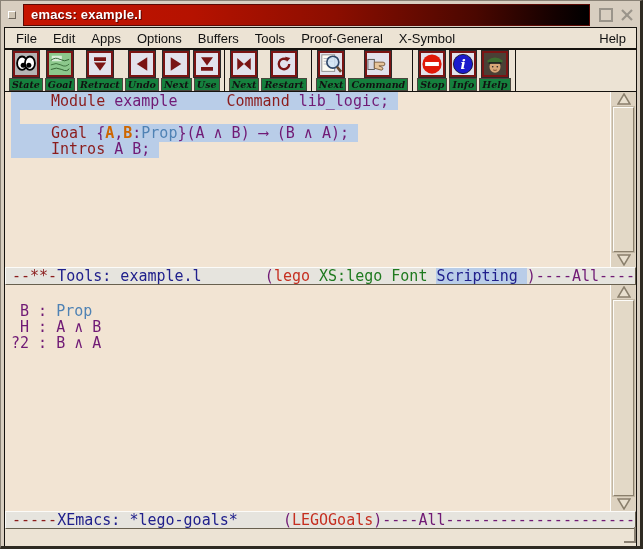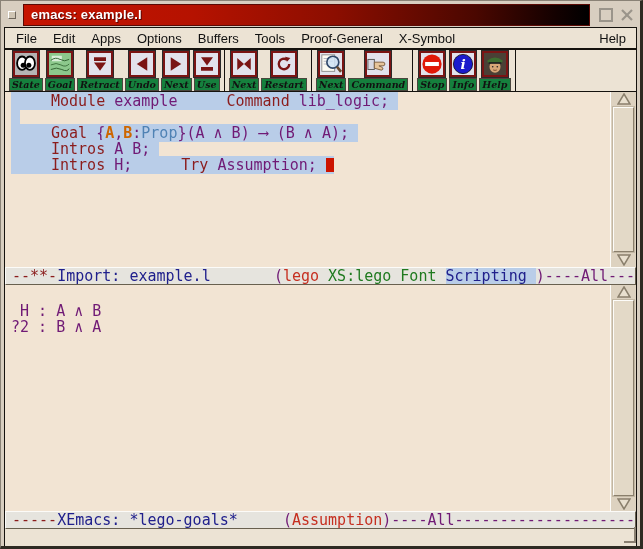--- a/index.html
+++ b/index.html
@@ -229,63 +229,63 @@
         </div>
         <div class="tsep"></div>
       </div>
 
     <div class="buffer script">
       <div id="script-lines">
           <div class="line"><span class="hl"><span class="tok-kw">Module</span><span class="tok-pln"> example </span><span class="tok-kw">Command</span><span class="tok-pln"> lib_logic; </span></span></div>
           <div class="line"><span class="hl"><span class="tok-pln"> </span></span></div>
           <div class="line"><span class="hl"><span class="tok-kw">Goal</span><span class="tok-pln"> {</span><span class="tok-var">A</span><span class="tok-pln">,</span><span class="tok-var">B</span><span class="tok-pln">:</span><span class="tok-type">Prop</span><span class="tok-pln">}(A ∧ B) ⟶ (B ∧ A); </span></span></div>
           <div class="line"><span class="hl"><span class="tok-kw">Intros</span><span class="tok-pln"> A B; </span></span></div>
-          <div class="line"><span class="hl"><span class="tok-kw">Intros</span><span class="tok-pln"> H; </span><span class="tok-kw">Try</span><span class="tok-pln"> Assumption; </span><span class="cursor"></span></span></div>
         </div>
       <div class="sb">
         <div class="sb-btn">
           <svg width="14" height="12">
               <path d="M7 1 L13 11 L1 11 Z" fill="#e9e0cf" stroke="#8a7f6c" stroke-width="1.5"></path>
             </svg>
         </div>
         <div class="sb-track">
           <div class="sb-thumb"></div>
         </div>
         <div class="sb-btn">
           <svg width="14" height="12">
               <path d="M1 1 L13 1 L7 11 Z" fill="#e9e0cf" stroke="#8a7f6c" stroke-width="1.5"></path>
             </svg>
         </div>
       </div>
     </div>
 
-    <div class="modeline" id="ml1"><span class="tok-mld">--**-</span><span class="tok-mlb">Import: example.l</span><span class="tok-pln">       (</span><span class="tok-mlr">lego</span><span class="tok-pln"> </span><span class="tok-mlg">XS:lego Font</span><span class="tok-pln"> </span><span class="tok-mls">Scripting </span><span class="tok-pln">)----All--------</span></div>
+    <div class="modeline" id="ml1"><span class="tok-mld">--**-</span><span class="tok-mlb">Tools: example.l</span><span class="tok-pln">       (</span><span class="tok-mlr">lego</span><span class="tok-pln"> </span><span class="tok-mlg">XS:lego Font</span><span class="tok-pln"> </span><span class="tok-mls">Scripting </span><span class="tok-pln">)----All--------</span></div>
 
     <div class="buffer goals">
       <div id="goals-lines">
           <div class="line"><span class="tok-pln"> </span></div>
+          <div class="line"><span class="tok-pln"> B : </span><span class="tok-type">Prop</span></div>
           <div class="line"><span class="tok-pln"> H : A ∧ B</span></div>
           <div class="line"><span class="tok-pln">?2 : B ∧ A</span></div>
         </div>
       <div class="sb">
         <div class="sb-btn">
           <svg width="14" height="12">
               <path d="M7 1 L13 11 L1 11 Z" fill="#e9e0cf" stroke="#8a7f6c" stroke-width="1.5"></path>
             </svg>
         </div>
         <div class="sb-track">
           <div class="sb-thumb"></div>
         </div>
         <div class="sb-btn">
           <svg width="14" height="12">
               <path d="M1 1 L13 1 L7 11 Z" fill="#e9e0cf" stroke="#8a7f6c" stroke-width="1.5"></path>
             </svg>
         </div>
       </div>
     </div>
 
-    <div class="modeline" id="ml2"><span class="tok-mld">-----</span><span class="tok-mlb">XEmacs: *lego-goals*</span><span class="tok-pln">     (</span><span class="tok-mlr">Assumption</span><span class="tok-pln">)----All----------------------</span></div>
+    <div class="modeline" id="ml2"><span class="tok-mld">-----</span><span class="tok-mlb">XEmacs: *lego-goals*</span><span class="tok-pln">     (</span><span class="tok-mlr">LEGOGoals</span><span class="tok-pln">)----All----------------------</span></div>
 
     <div class="echo"></div>
   </div>
 
   <div class="resize-grip"></div>
 </div>
 
 </body></html>

